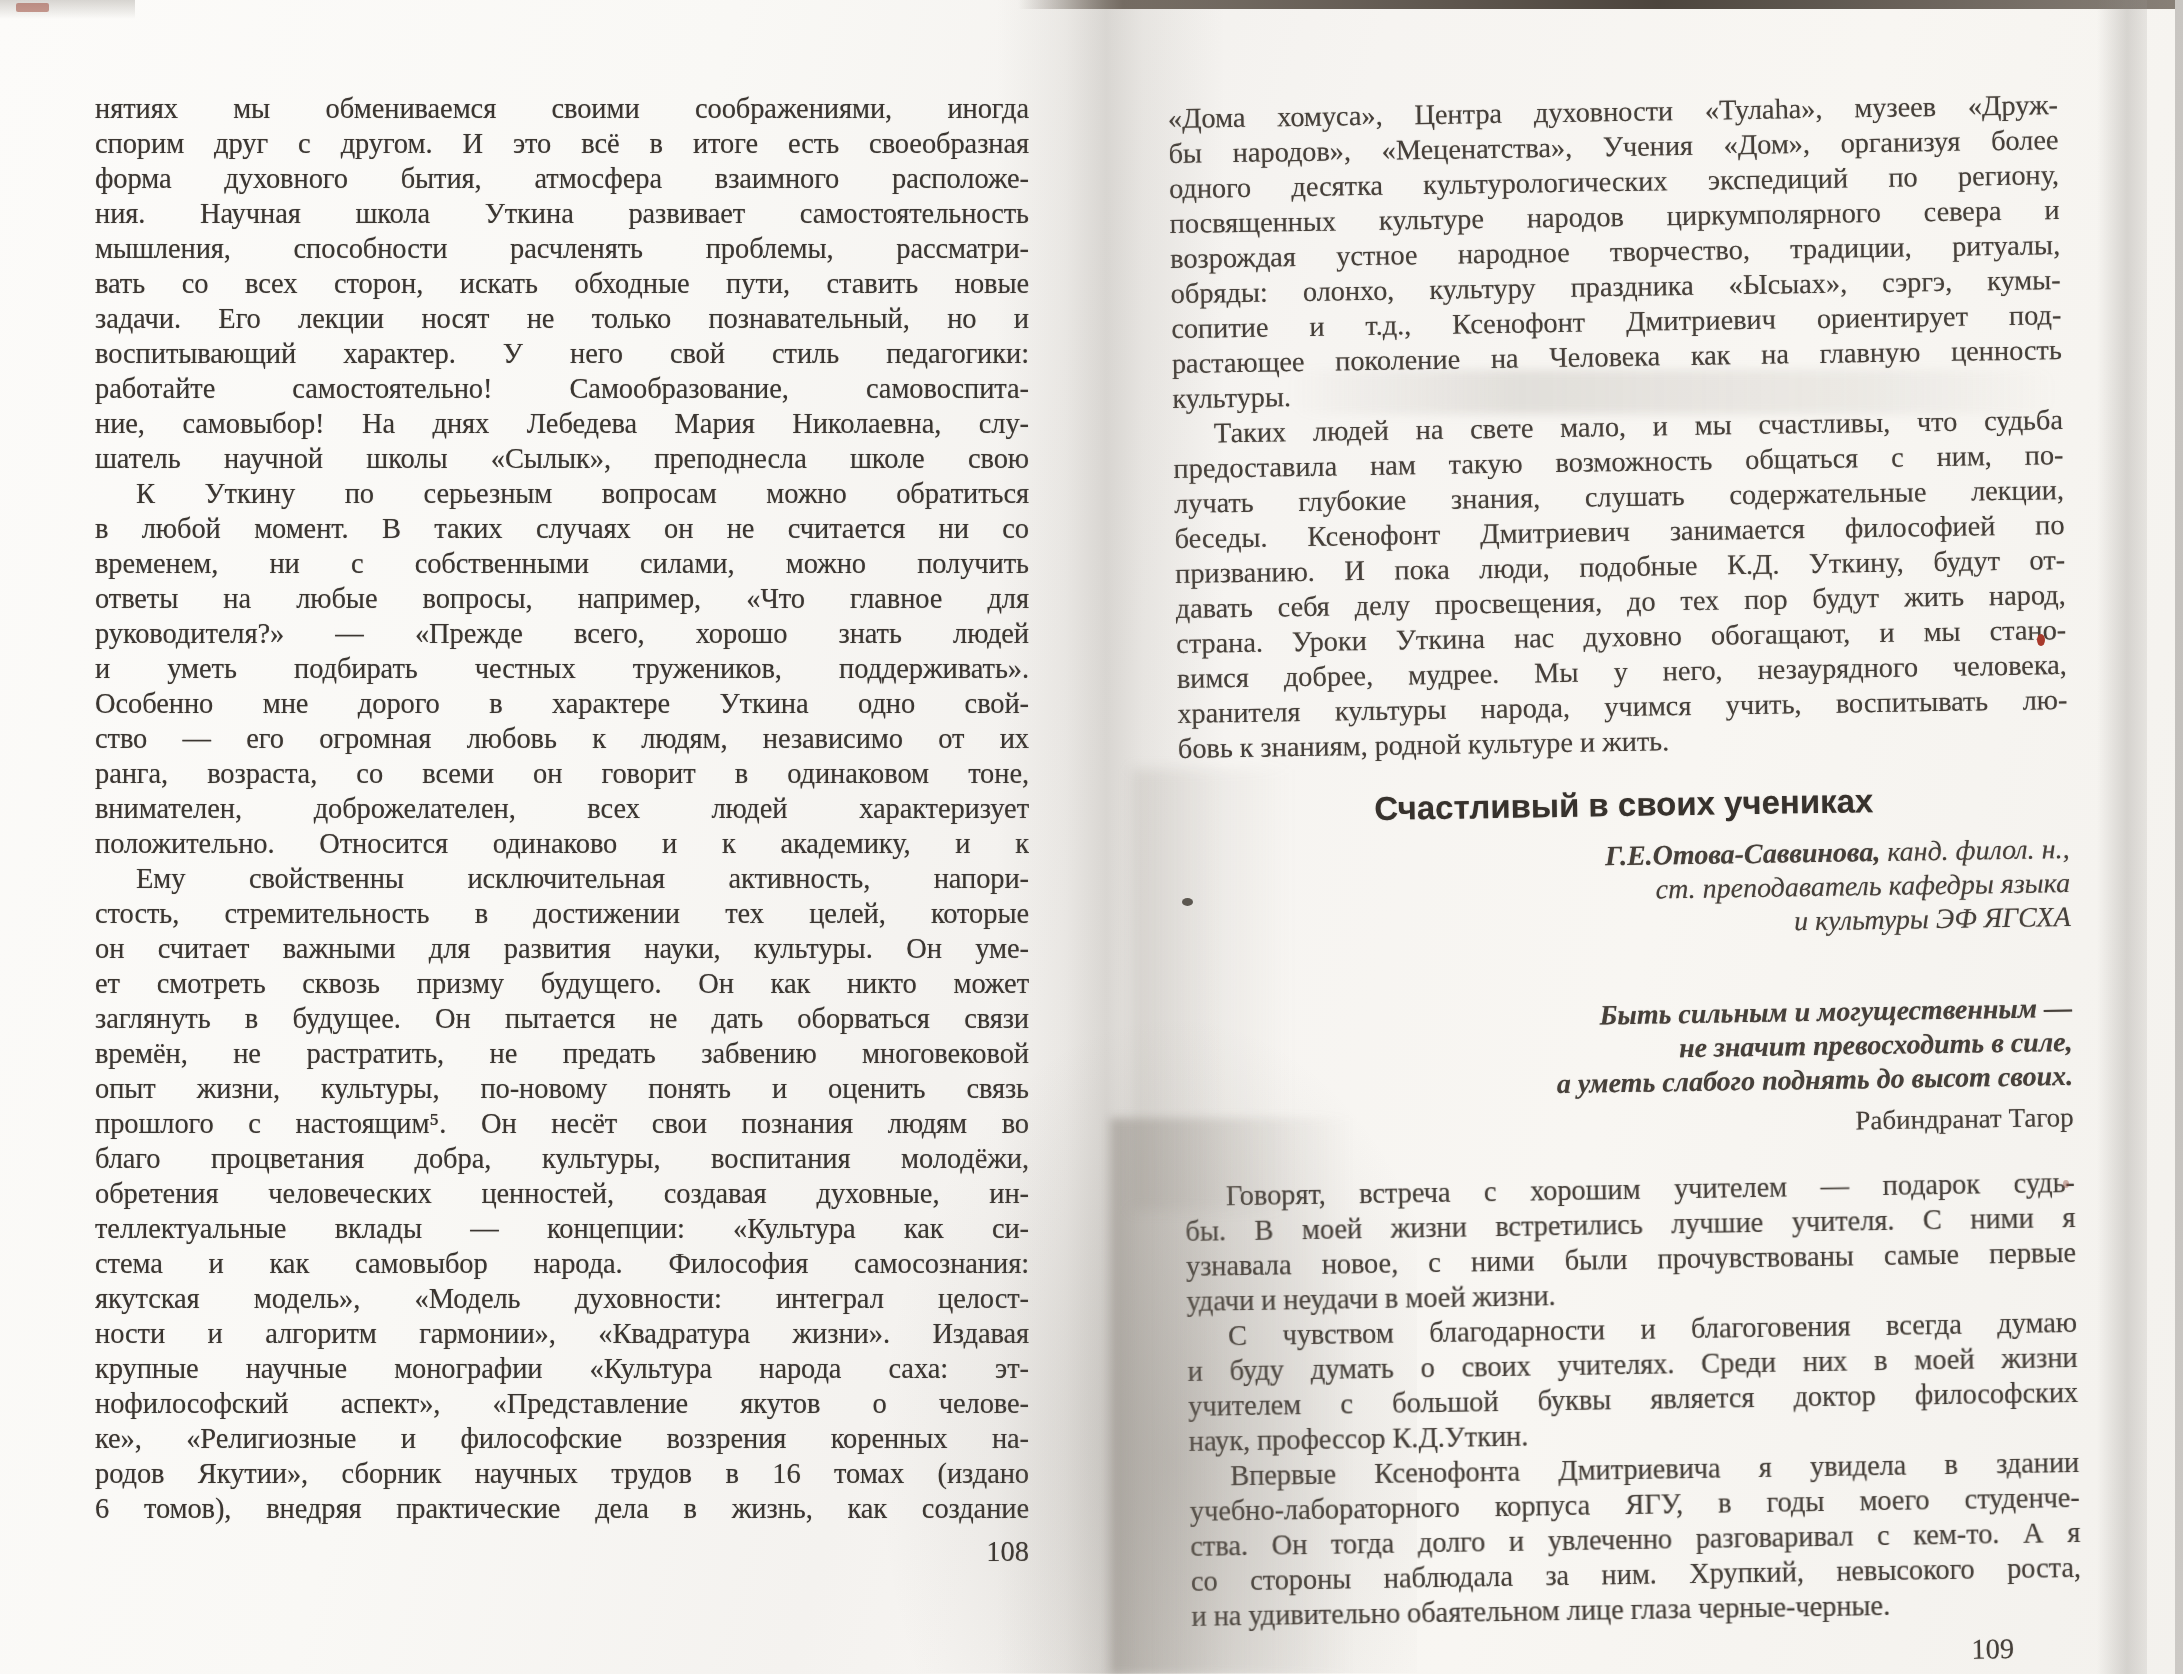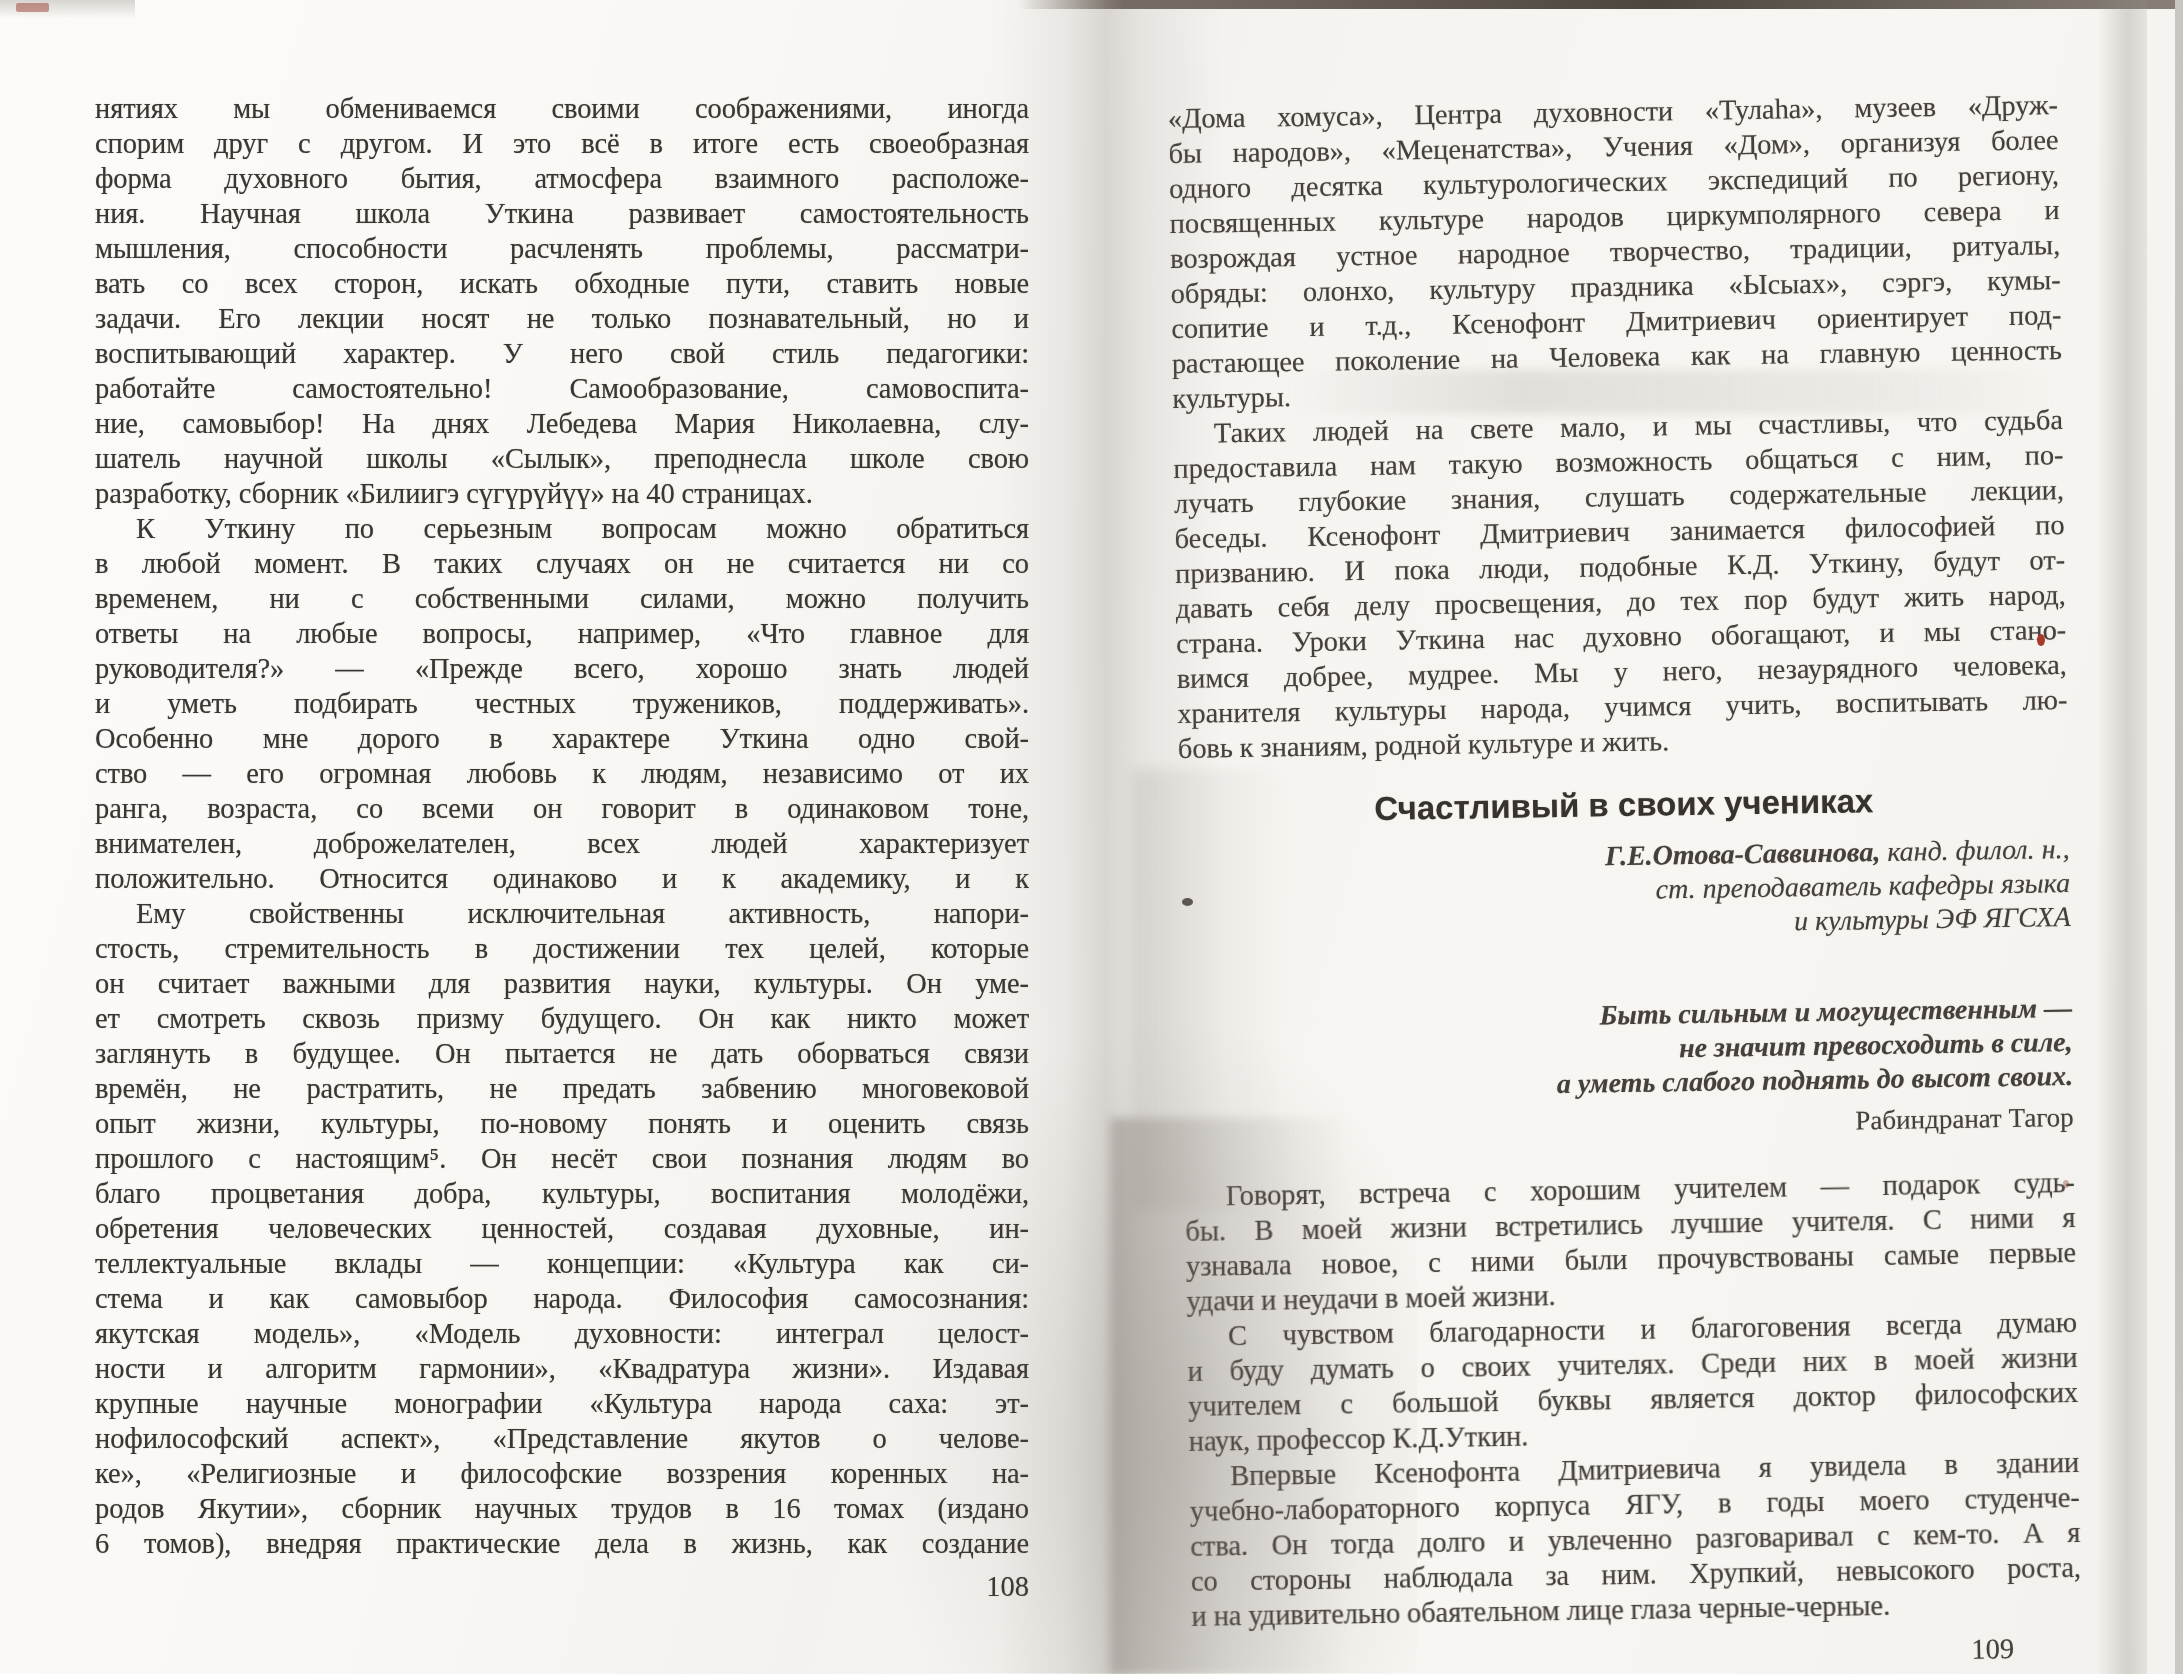--- a/index.html
+++ b/index.html
@@ -66,21 +66,20 @@
       <div class="line">спорим друг с другом. И это всё в итоге есть своеобразная</div>
       <div class="line">форма духовного бытия, атмосфера взаимного расположе-</div>
       <div class="line">ния. Научная школа Уткина развивает самостоятельность</div>
       <div class="line">мышления, способности расчленять проблемы, рассматри-</div>
       <div class="line">вать со всех сторон, искать обходные пути, ставить новые</div>
       <div class="line">задачи. Его лекции носят не только познавательный, но и</div>
       <div class="line">воспитывающий характер. У него свой стиль педагогики:</div>
       <div class="line">работайте самостоятельно! Самообразование, самовоспита-</div>
       <div class="line">ние, самовыбор! На днях Лебедева Мария Николаевна, слу-</div>
       <div class="line">шатель научной школы «Сылык», преподнесла школе свою</div>
-      <div class="line end">разработку, сборник «Билиигэ сүгүрүйүү» на 40 страницах.</div>
       <div class="line ind">К Уткину по серьезным вопросам можно обратиться</div>
       <div class="line">в любой момент. В таких случаях он не считается ни со</div>
       <div class="line">временем, ни с собственными силами, можно получить</div>
       <div class="line">ответы на любые вопросы, например, «Что главное для</div>
       <div class="line">руководителя?» — «Прежде всего, хорошо знать людей</div>
       <div class="line">и уметь подбирать честных тружеников, поддерживать».</div>
       <div class="line">Особенно мне дорого в характере Уткина одно свой-</div>
       <div class="line">ство — его огромная любовь к людям, независимо от их</div>
       <div class="line">ранга, возраста, со всеми он говорит в одинаковом тоне,</div>
       <div class="line">внимателен, доброжелателен, всех людей характеризует</div>

